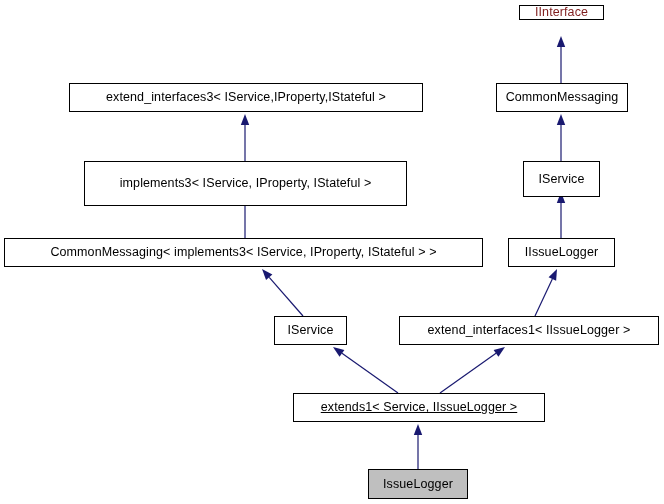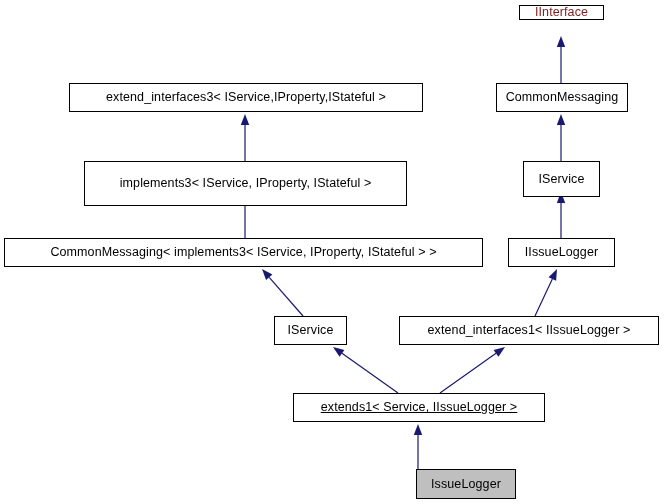--- a/index.html
+++ b/index.html
@@ -116,18 +116,18 @@
       </div>
       <div class="node" style="left: 274px; top: 316px; width: 73px; height: 29px; border-color: rgb(0, 0, 0); color: rgb(0, 0, 0); background: rgb(255, 255, 255);">
         <span class="node-label">IService</span>
       </div>
       <div class="node" style="left: 399px; top: 316px; width: 260px; height: 29px; border-color: rgb(0, 0, 0); color: rgb(0, 0, 0); background: rgb(255, 255, 255);">
         <span class="node-label">extend_interfaces1&lt; IIssueLogger &gt;</span>
       </div>
       <div class="node" style="left: 293px; top: 393px; width: 252px; height: 29px; border-color: rgb(0, 0, 0); color: rgb(0, 0, 0); background: rgb(255, 255, 255); text-decoration: underline;">
         <span class="node-label">extends1&lt; Service, IIssueLogger &gt;</span>
       </div>
-      <div class="node highlight" style="left: 368px; top: 469px; width: 100px; height: 30px; border-color: rgb(0, 0, 0); color: rgb(0, 0, 0); background: rgb(191, 191, 191); margin-left: 48px;">
+      <div class="node highlight" style="left: 368px; top: 469px; width: 100px; height: 30px; border-color: rgb(0, 0, 0); color: rgb(0, 0, 0); background: rgb(191, 191, 191);">
         <span class="node-label">IssueLogger</span>
       </div>
     </div>
 
 </div>
 
 </body></html>

